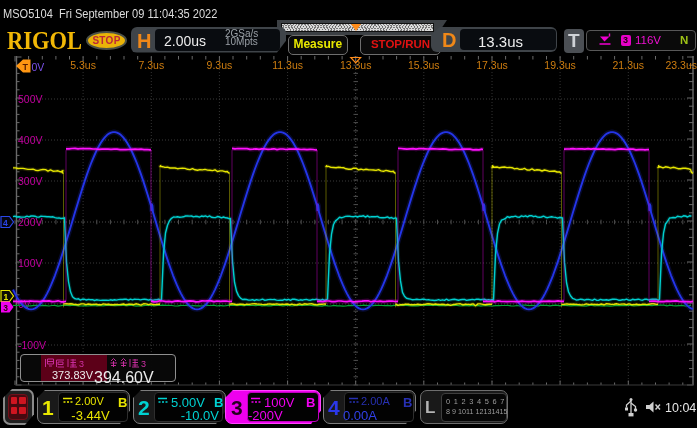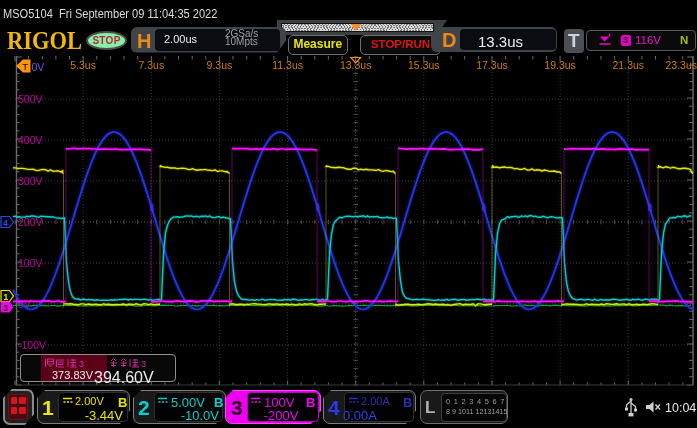--- a/index.html
+++ b/index.html
@@ -10,26 +10,26 @@
 <div class="abs" style="left:3px;top:7px;color:#dcdcdc;font-size:12.5px;transform:scaleX(.885);transform-origin:left">MSO5104&nbsp;&nbsp;Fri September 09 11:04:35 2022</div>
 
 <div class="abs" style="left:277px;top:20px;width:170px;height:15px;background:#3c4044;clip-path:polygon(0 0,100% 0,160px 100%,0 100%)"></div>
 <div class="abs" style="left:281px;top:23px;width:153px;height:9px;background:#101010"></div>
 <div class="abs" style="left:282px;top:24px;width:151px;height:7px;background:
  repeating-linear-gradient(63deg,rgba(95,95,95,.8) 0 .6px,transparent .6px 2.6px),
  repeating-linear-gradient(-63deg,rgba(95,95,95,.8) 0 .6px,transparent .6px 2.6px),#d9d9d9"></div>
 <div class="abs" style="left:351px;top:24px;width:0;height:0;border-left:5px solid transparent;border-right:5px solid transparent;border-top:7px solid #ff8c1a"></div>
 
 <div class="abs" style="left:7px;top:27px;width:95px;color:#f2b806;font-family:'Liberation Serif',serif;font-weight:bold;font-size:25px;transform:scaleX(.9);transform-origin:left">RIGOL</div>
-<div class="abs" style="left:86px;top:31px;width:41px;height:19px;background:#86efac;border:2px solid #4b5047;border-radius:50%;color:#bd2838;font-weight:bold;font-size:10px;text-align:center;line-height:15px;letter-spacing:.3px">STOP</div>
+<div class="abs" style="left:86px;top:31px;width:41px;height:19px;background:#eab308;border:2px solid #4b5047;border-radius:50%;color:#bd2838;font-weight:bold;font-size:10px;text-align:center;line-height:15px;letter-spacing:.3px">STOP</div>
 
 <div class="abs" style="left:131px;top:26.5px;width:155px;height:26px;background:#3f4449;border-radius:6px;clip-path:polygon(0 0,100% 0,100% 55%,146px 100%,0 100%)"></div>
 <div class="abs" style="left:137px;top:29.5px;color:#f08818;font-weight:bold;font-size:20px">H</div>
 <div class="abs" style="left:155px;top:29px;width:124.5px;height:22px;background:#090c10;border-radius:4px"></div>
-<div class="abs" style="left:164px;top:32.5px;color:#ededed;font-size:11px">2.00us</div>
+<div class="abs" style="left:164px;top:32.5px;color:#ededed;font-size:14px">2.00us</div>
 <div class="abs" style="left:225px;top:30px;width:44px;color:#9aa0a6;font-size:10px;line-height:7.8px">2GSa/s<br>10Mpts</div>
 
 <div class="abs" style="left:288px;top:35px;width:59.5px;height:20px;background:#0b0b0b;border:1.5px solid #6e6e6e;border-radius:5px;color:#e8e800;font-weight:bold;font-size:12px;text-align:center;line-height:17px">Measure</div>
 <div class="abs" style="left:360px;top:35px;width:81px;height:20px;background:#0b0b0b;border:1.5px solid #6e6e6e;border-radius:5px;color:#e01212;font-weight:bold;font-size:11.5px;text-align:center;line-height:17px">STOP/RUN</div>
 
 <div class="abs" style="left:431px;top:26.5px;width:126px;height:25.5px;background:#3f4449;border-radius:6px;clip-path:polygon(9px 0,100% 0,100% 100%,0 100%,0 9px)"></div>
 <div class="abs" style="left:442px;top:29px;color:#f08818;font-weight:bold;font-size:20px">D</div>
 <div class="abs" style="left:460px;top:29px;width:96px;height:21px;background:#090c10;border-radius:4px"></div>
 <div class="abs" style="left:478px;top:32.5px;color:#ededed;font-size:15px">13.3us</div>
 
@@ -134,41 +134,41 @@
 <div class="abs" style="left:19px;top:407px;width:6.5px;height:6.5px;background:#cf1520;border-radius:1px"></div>
 
 <div class="abs" style="left:37px;top:390px;width:93px;height:34px;background:#191919;border:1.5px solid #7e7e7e;border-radius:7px;clip-path:polygon(8px 0,100% 0,100% 60%,83px 100%,0 100%,0 8px)"></div>
 <div class="abs" style="left:42px;top:396px;color:#e8e800;font-weight:bold;font-size:21px">1</div>
 <div class="abs" style="left:58px;top:392px;width:69.5px;height:30px;background:#020202;border:1px solid #2e2e2e;border-radius:4px"></div>
 <svg class="abs" style="left:62px;top:397px" width="12" height="7">
     <path d="M1 1.5H10 M1.5 5H3.5 M5 5H7 M8.5 5H10.5" stroke="#e8e800" stroke-width="1.5"></path>
   </svg>
 <div class="abs" style="left:75px;top:395px;color:#e8e400;font-size:11px">2.00V</div>
 <div class="abs" style="left:118px;top:395px;color:#e8e400;font-size:13px;font-weight:bold">B</div>
-<div class="abs" style="left:58px;top:407.5px;width:65px;color:#e8e400;font-size:13px;text-align:right">-3.44V</div>
+<div class="abs" style="left:58px;top:407.5px;width:65px;color:#e8e400;font-size:13px;text-align:center">-3.44V</div>
 
 <div class="abs" style="left:133px;top:390px;width:93px;height:34px;background:#191919;border:1.5px solid #7e7e7e;border-radius:7px;clip-path:polygon(8px 0,100% 0,100% 60%,83px 100%,0 100%,0 8px)"></div>
 <div class="abs" style="left:138px;top:396px;color:#00d2d2;font-weight:bold;font-size:21px">2</div>
 <div class="abs" style="left:153.5px;top:392px;width:69.5px;height:30px;background:#020202;border:1px solid #2e2e2e;border-radius:4px"></div>
 <svg class="abs" style="left:157px;top:397px" width="12" height="7">
     <path d="M1 1.5H10 M1.5 5H3.5 M5 5H7 M8.5 5H10.5" stroke="#00d2d2" stroke-width="1.5"></path>
   </svg>
 <div class="abs" style="left:171px;top:395px;color:#00d2d2;font-size:13px">5.00V</div>
 <div class="abs" style="left:214px;top:395px;color:#00d2d2;font-size:13px;font-weight:bold">B</div>
 <div class="abs" style="left:153px;top:407.5px;width:66px;color:#00d2d2;font-size:13px;text-align:right">-10.0V</div>
 
 <div class="abs" style="left:225px;top:390px;width:96px;height:34px;background:#ee00ee;border:1.5px solid #ff44ff;border-radius:7px;clip-path:polygon(8px 0,100% 0,100% 60%,86px 100%,0 100%,0 8px)"></div>
 <div class="abs" style="left:231px;top:396px;color:#24001e;font-weight:bold;font-size:21px">3</div>
 <div class="abs" style="left:246.5px;top:392px;width:72.5px;height:30px;background:#020202;border:1px solid #c000c0;border-radius:4px"></div>
 <svg class="abs" style="left:250px;top:397px" width="12" height="7">
     <path d="M1 1.5H10 M1.5 5H3.5 M5 5H7 M8.5 5H10.5" stroke="#f000f0" stroke-width="1.5"></path>
   </svg>
 <div class="abs" style="left:264px;top:395px;color:#f000f0;font-size:13px">100V</div>
 <div class="abs" style="left:306px;top:395px;color:#f000f0;font-size:13px;font-weight:bold">B</div>
-<div class="abs" style="left:248px;top:407.5px;width:66px;color:#f000f0;font-size:13px;text-align:center">-200V</div>
+<div class="abs" style="left:248px;top:407.5px;width:66px;color:#f000f0;font-size:13px;text-align:left">-200V</div>
 
 <div class="abs" style="left:323px;top:390px;width:93px;height:34px;background:#191919;border:1.5px solid #7e7e7e;border-radius:7px;clip-path:polygon(8px 0,100% 0,100% 60%,83px 100%,0 100%,0 8px)"></div>
 <div class="abs" style="left:328px;top:396px;color:#2b38e8;font-weight:bold;font-size:21px">4</div>
 <div class="abs" style="left:343.5px;top:392px;width:70px;height:30px;background:#020202;border:1px solid #2e2e2e;border-radius:4px"></div>
 <svg class="abs" style="left:348px;top:397px" width="12" height="7">
     <path d="M1 1.5H10 M1.5 5H3.5 M5 5H7 M8.5 5H10.5" stroke="#2730b2" stroke-width="1.5"></path>
   </svg>
 <div class="abs" style="left:361px;top:395px;color:#2730b2;font-size:11px">2.00A</div>
 <div class="abs" style="left:403px;top:395px;color:#2730b2;font-size:13px;font-weight:bold">B</div>
 <div class="abs" style="left:343px;top:407.5px;width:64px;color:#3040e6;font-size:13px;text-align:left">0.00A</div>

